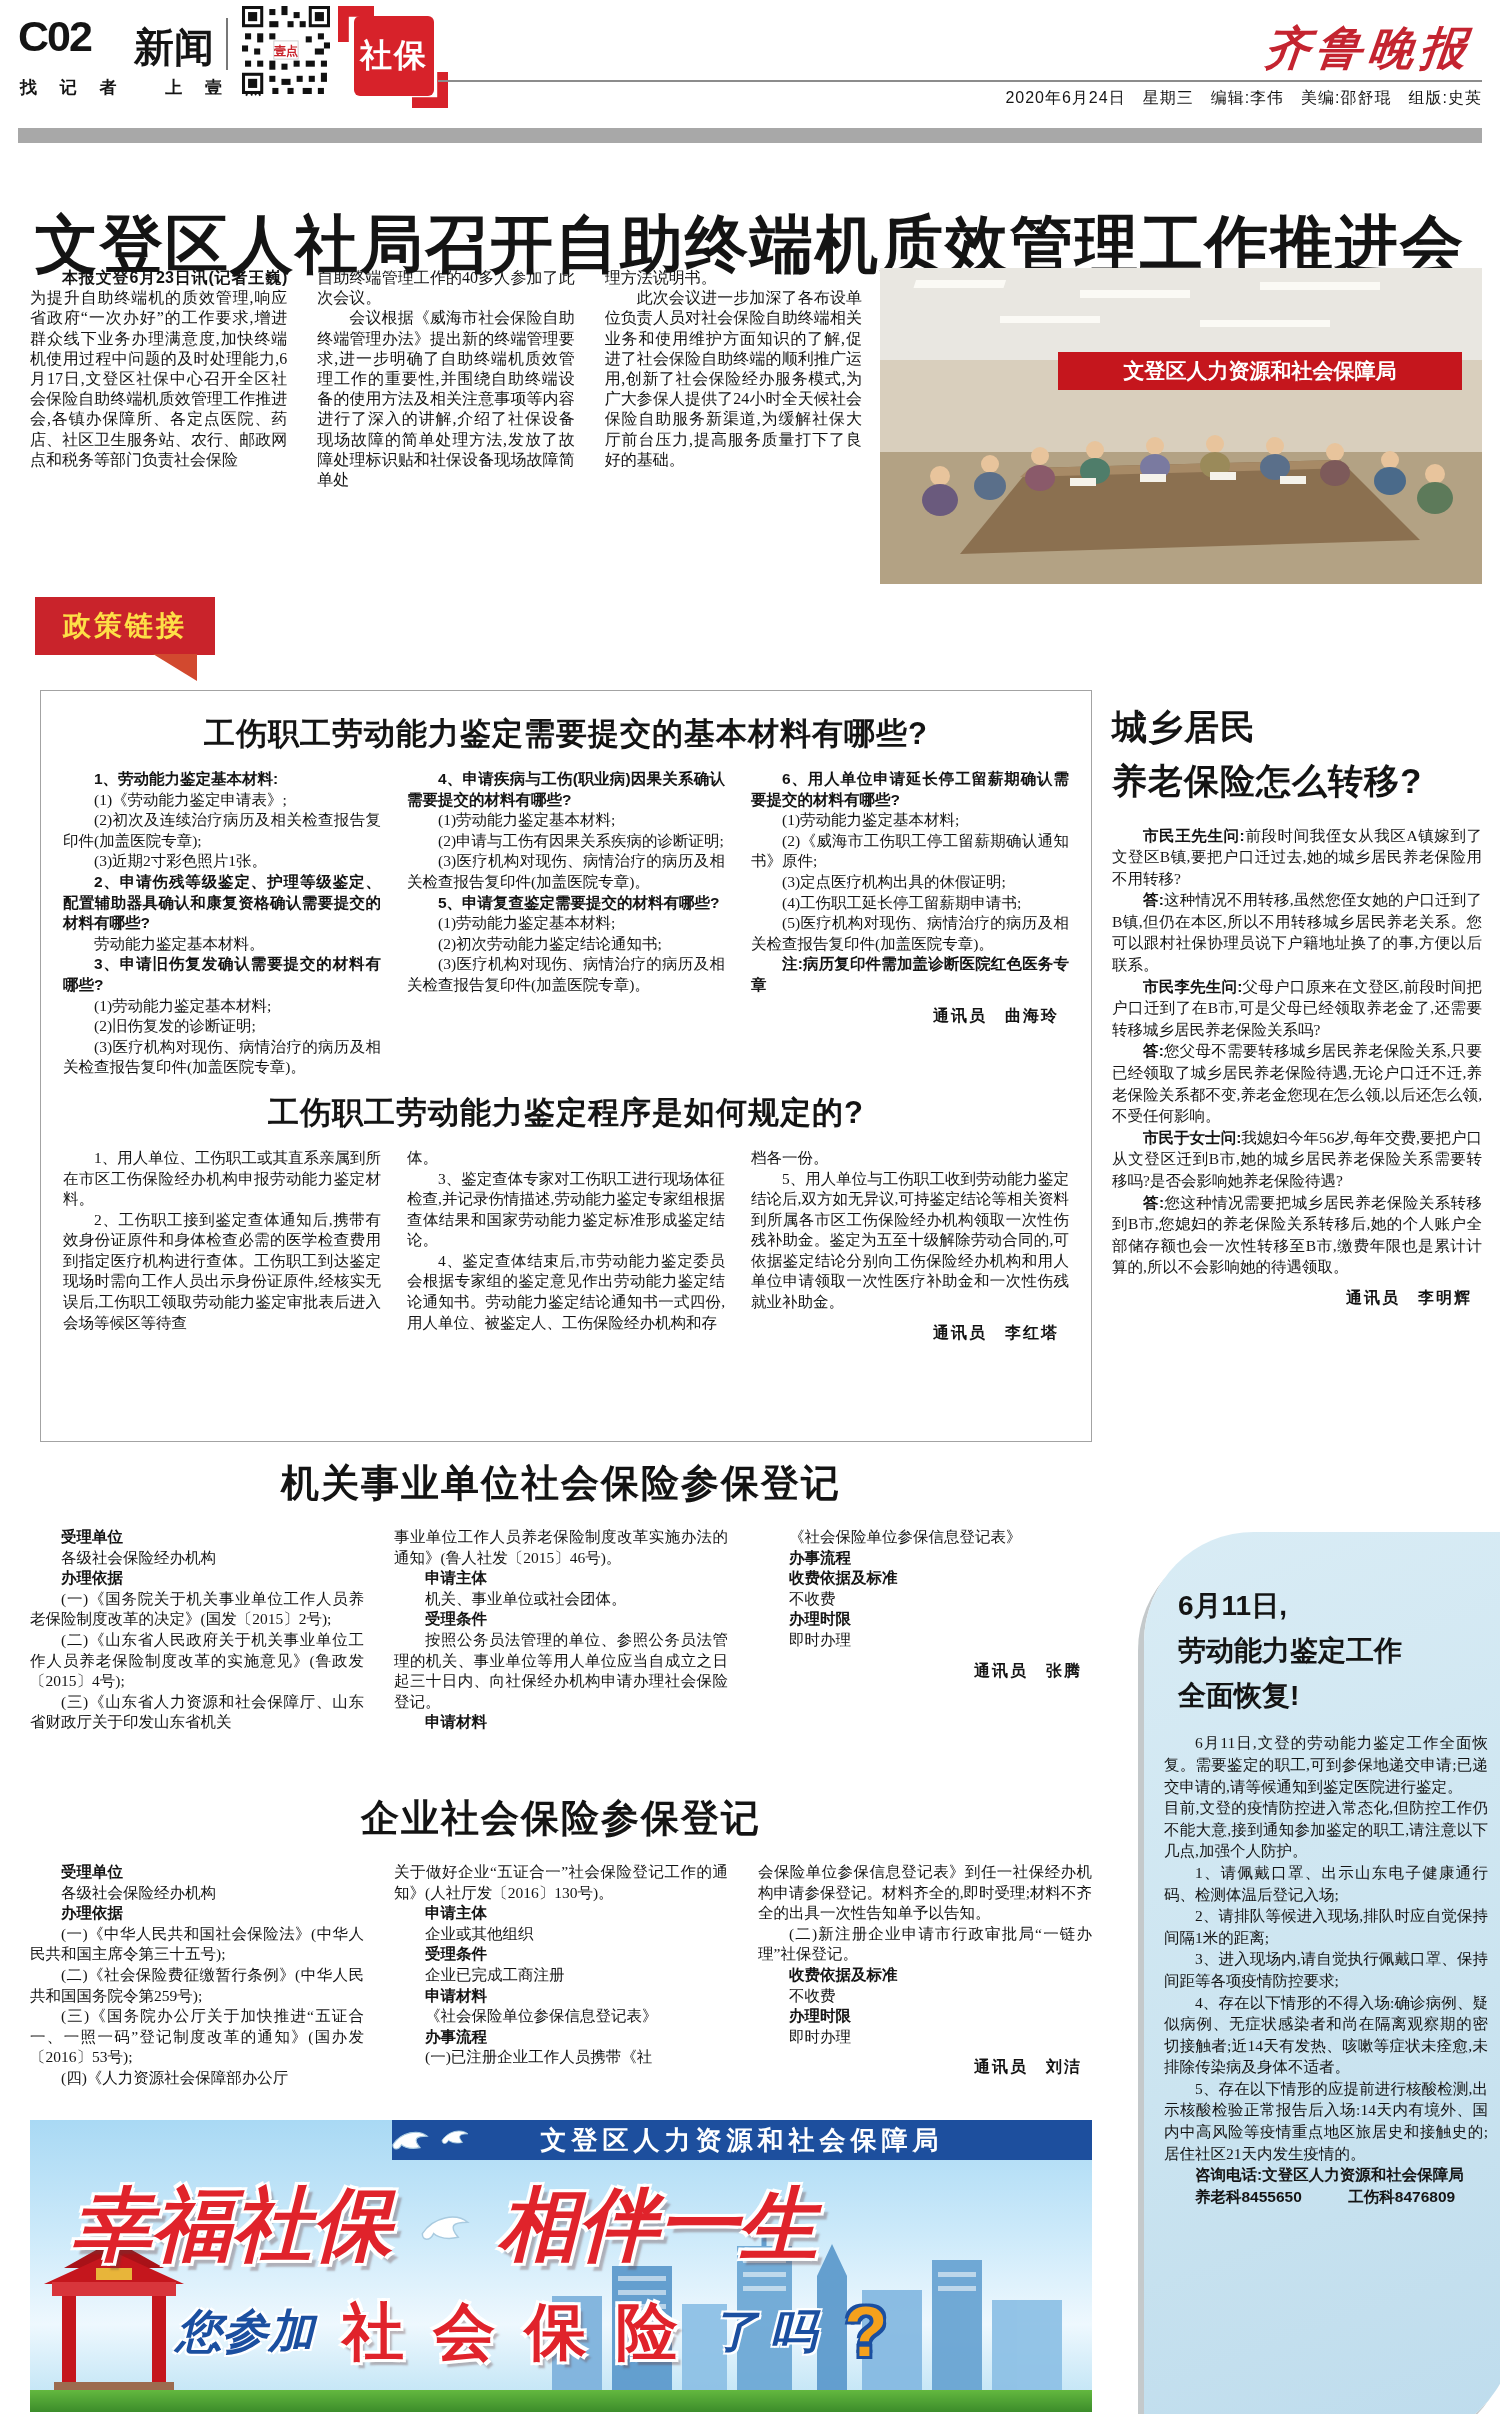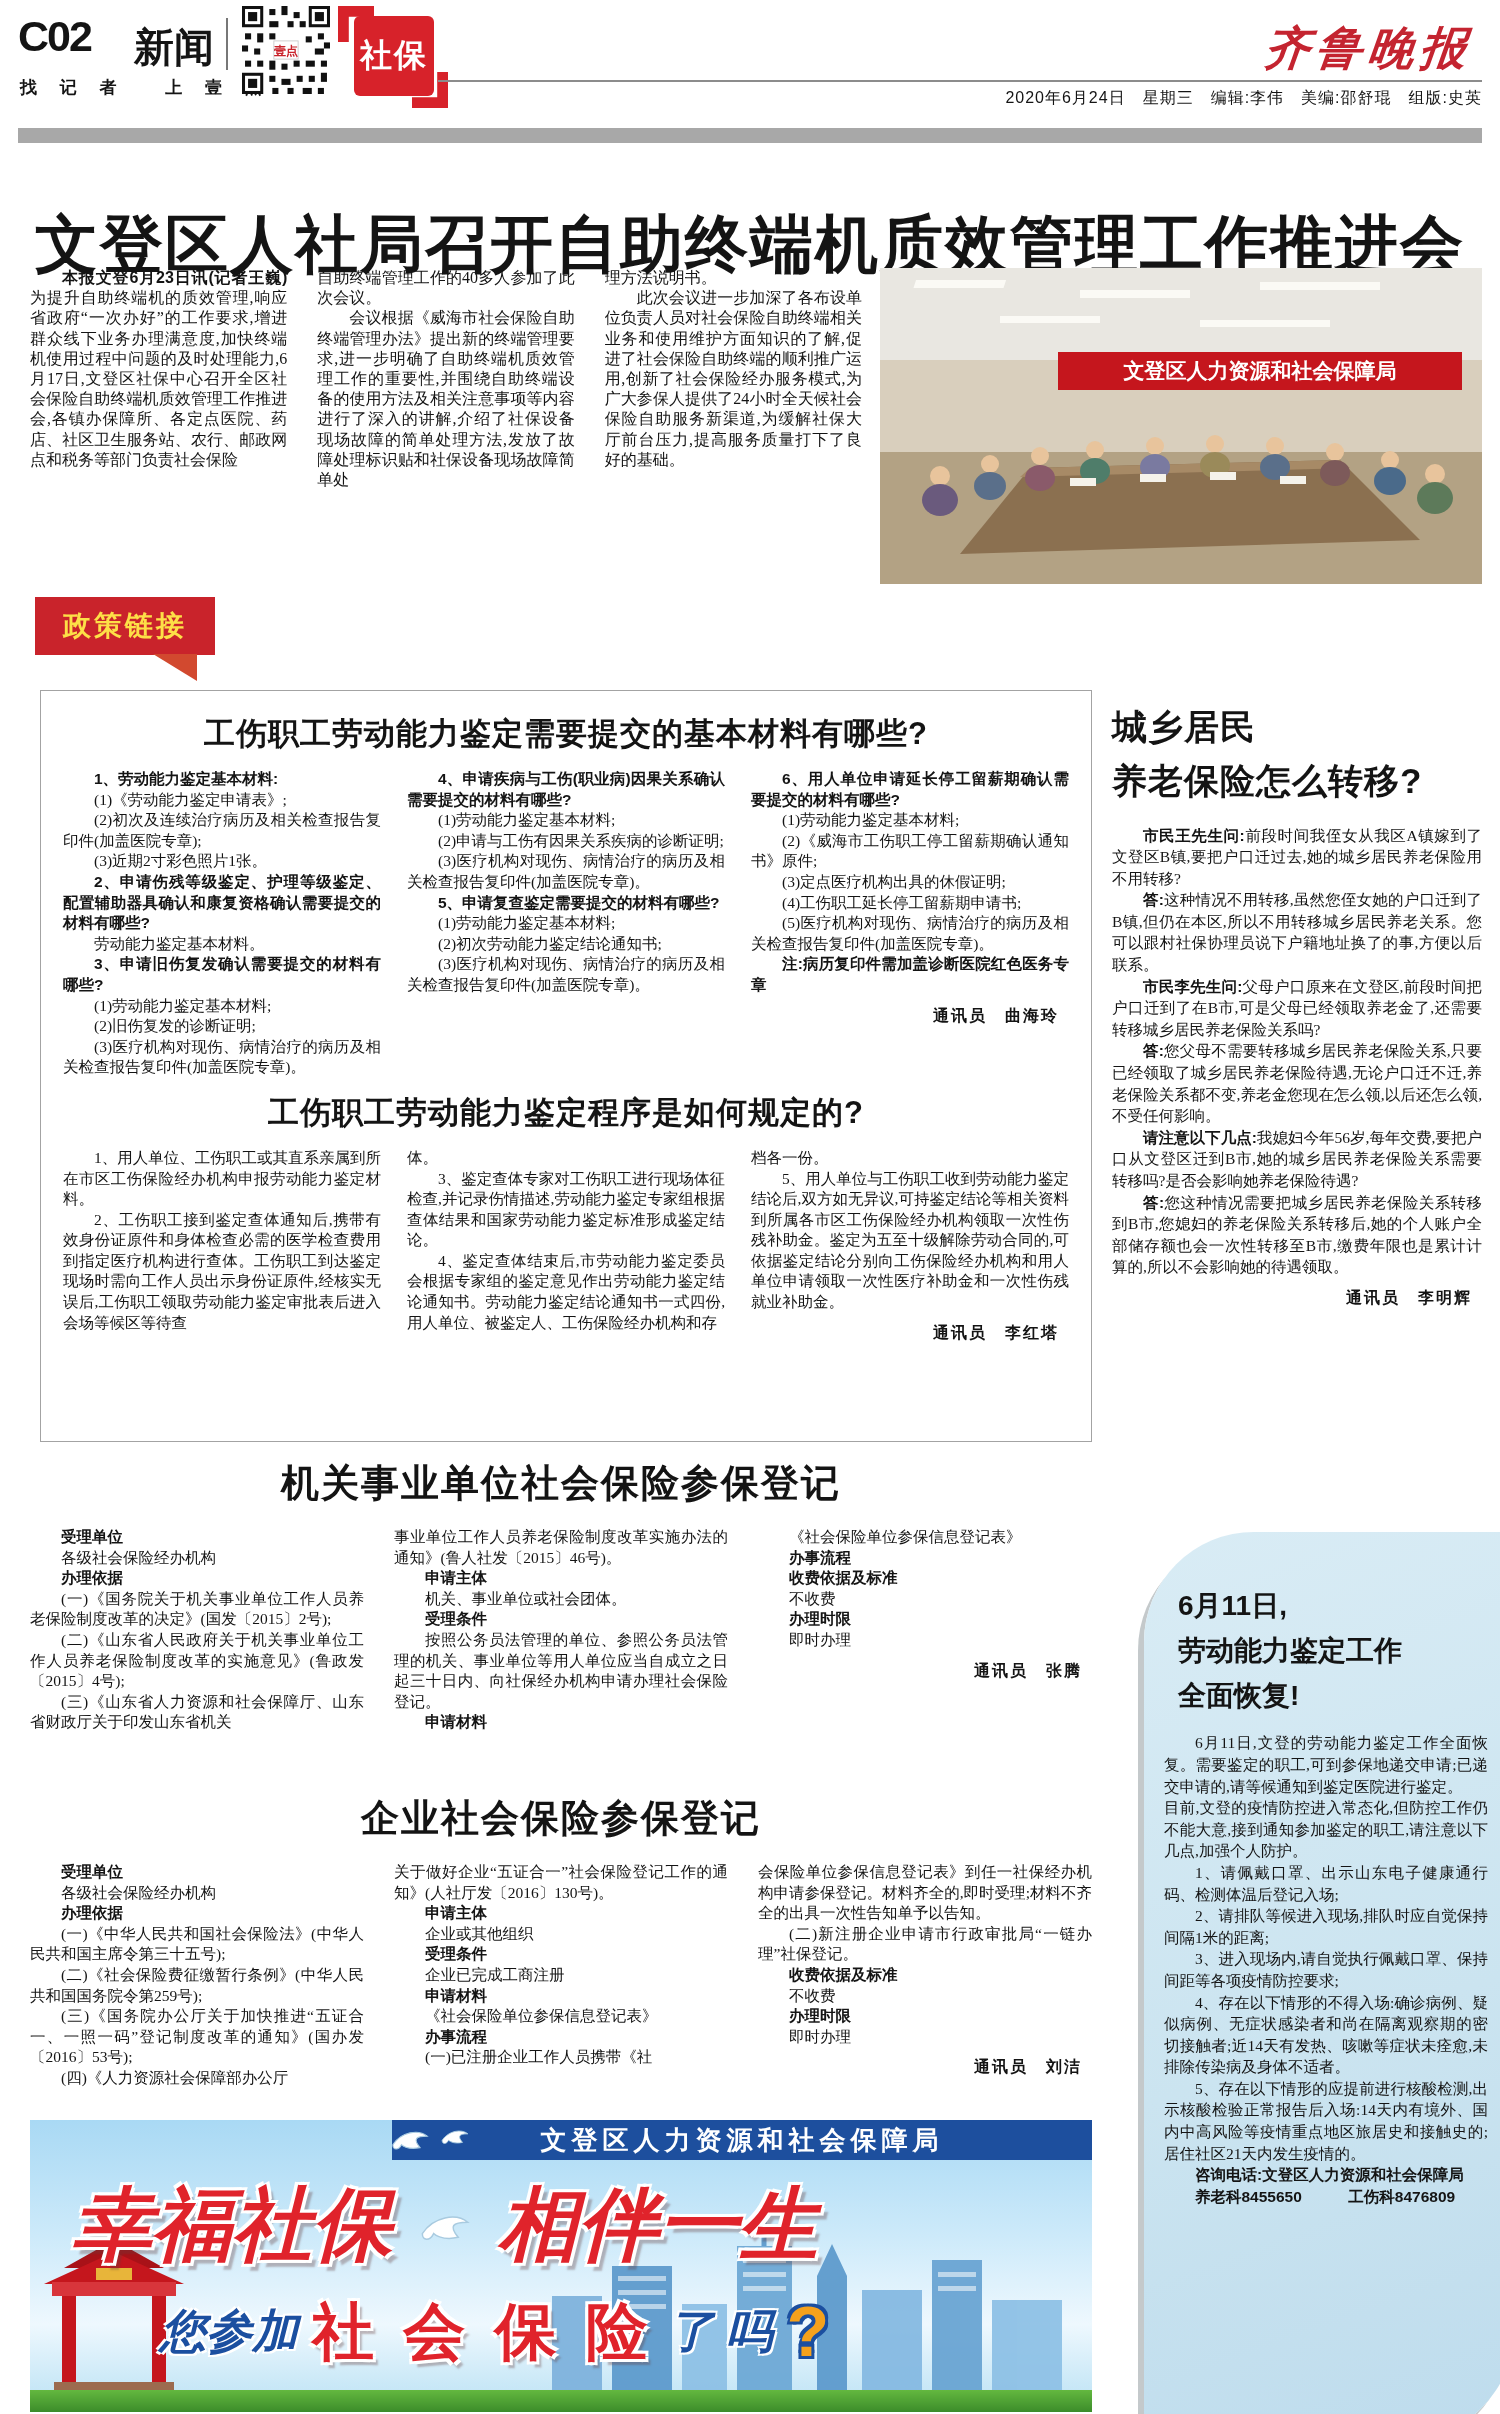--- a/index.html
+++ b/index.html
@@ -80,21 +80,21 @@
   
   .banner{position:absolute;left:30px;top:2120px;width:1062px;height:292px;overflow:hidden;
           background:linear-gradient(180deg,#a9d9f4 0%,#cdeafa 40%,#eef8fe 70%,#b9e1f4 100%);}
   .bn-bar{position:absolute;right:0;top:0;height:40px;width:700px;background:#1d4f9e;color:#fff;display:flex;
           align-items:center;justify-content:center;font-size:26px;font-weight:700;letter-spacing:5px;
           font-family:"Liberation Sans","DejaVu Sans",sans-serif;}
   .bn-slogan1{position:absolute;left:42px;top:52px;display:flex;align-items:center;gap:26px;white-space:nowrap;}
   .bn-big{font-size:80px;font-weight:900;font-style:italic;color:#e0232b;
           font-family:"Liberation Sans","DejaVu Sans",sans-serif;
           text-shadow:-3px -3px 0 #fff,3px -3px 0 #fff,-3px 3px 0 #fff,3px 3px 0 #fff,6px 7px 2px rgba(100,60,60,.35);}
-  .bn-slogan2{position:absolute;left:130px;top:170px;display:flex;align-items:center;gap:14px;white-space:nowrap;text-align:center;}
+  .bn-slogan2{position:absolute;left:146px;top:170px;display:flex;align-items:center;gap:28px;white-space:nowrap;text-align:center;}
   .bn-blue{font-size:46px;font-weight:900;font-style:italic;color:#1b4fa0;
            font-family:"Liberation Sans","DejaVu Sans",sans-serif;
            text-shadow:-2px -2px 0 #fff,2px -2px 0 #fff,-2px 2px 0 #fff,2px 2px 0 #fff;}
   .bn-red{font-size:62px;font-weight:900;color:#e0232b;letter-spacing:6px;
           font-family:"Liberation Sans","DejaVu Sans",sans-serif;
           text-shadow:-3px -3px 0 #fff,3px -3px 0 #fff,-3px 3px 0 #fff,3px 3px 0 #fff,5px 6px 2px rgba(100,60,60,.35);}
   .bn-q{font-size:70px;font-weight:900;color:#f5a11c;
         font-family:"Liberation Sans","DejaVu Sans",sans-serif;
         text-shadow:-3px -3px 0 #1b4fa0,3px -3px 0 #1b4fa0,-3px 3px 0 #1b4fa0,3px 3px 0 #1b4fa0;}
   .bn-sky{position:absolute;right:0;bottom:18px;width:560px;height:190px;}
@@ -305,21 +305,21 @@
   </div>
 
   <div class="sidebar">
     <div class="sb-title hsans">城乡居民
 养老保险怎么转移?</div>
     <div class="sb-body">
         <p class="para"><b class="plead">市民王先生问:</b>前段时间我侄女从我区A镇嫁到了文登区B镇,要把户口迁过去,她的城乡居民养老保险用不用转移?</p>
         <p class="para"><b class="plead">答:</b>这种情况不用转移,虽然您侄女她的户口迁到了B镇,但仍在本区,所以不用转移城乡居民养老关系。您可以跟村社保协理员说下户籍地址换了的事,方便以后联系。</p>
         <p class="para"><b class="plead">市民李先生问:</b>父母户口原来在文登区,前段时间把户口迁到了在B市,可是父母已经领取养老金了,还需要转移城乡居民养老保险关系吗?</p>
         <p class="para"><b class="plead">答:</b>您父母不需要转移城乡居民养老保险关系,只要已经领取了城乡居民养老保险待遇,无论户口迁不迁,养老保险关系都不变,养老金您现在怎么领,以后还怎么领,不受任何影响。</p>
-        <p class="para"><b class="plead">请注意以下几点:</b>我媳妇今年56岁,每年交费,要把户口从文登区迁到B市,她的城乡居民养老保险关系需要转移吗?是否会影响她养老保险待遇?</p>
+        <p class="para"><b class="plead">市民于女士问:</b>我媳妇今年56岁,每年交费,要把户口从文登区迁到B市,她的城乡居民养老保险关系需要转移吗?是否会影响她养老保险待遇?</p>
         <p class="para"><b class="plead">答:</b>您这种情况需要把城乡居民养老保险关系转移到B市,您媳妇的养老保险关系转移后,她的个人账户全部储存额也会一次性转移至B市,缴费年限也是累计计算的,所以不会影响她的待遇领取。</p>
       </div>
     <div class="byline">通讯员　李明辉</div>
   </div>
 
   <div class="sec sec-org">
     <div class="sec-title hsans">机关事业单位社会保险参保登记</div>
     <div class="sec-cols">
       <div class="col">
           <p class="para pb">受理单位</p>

